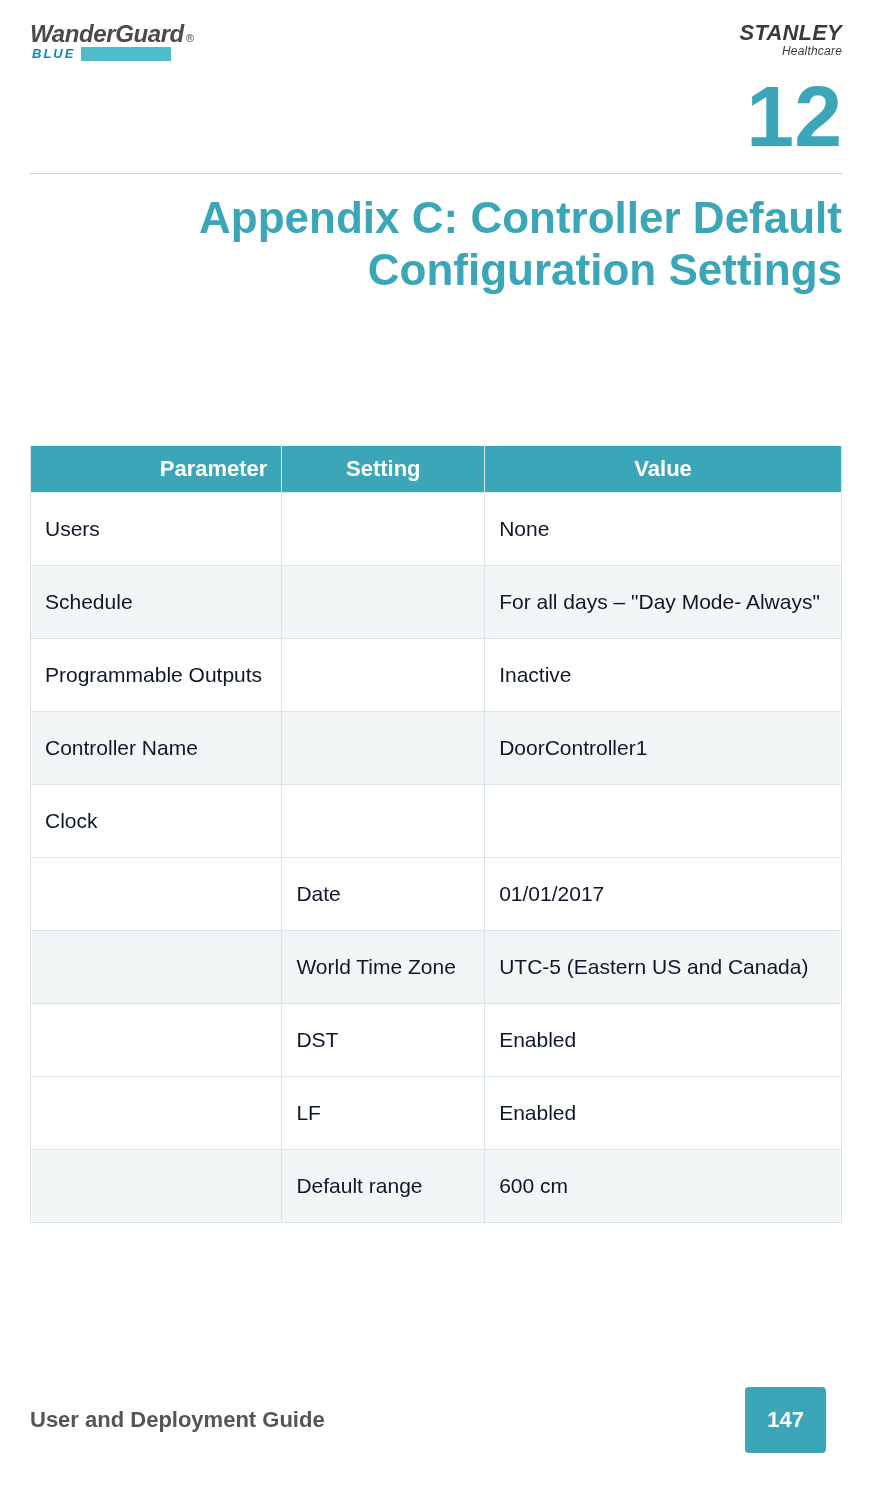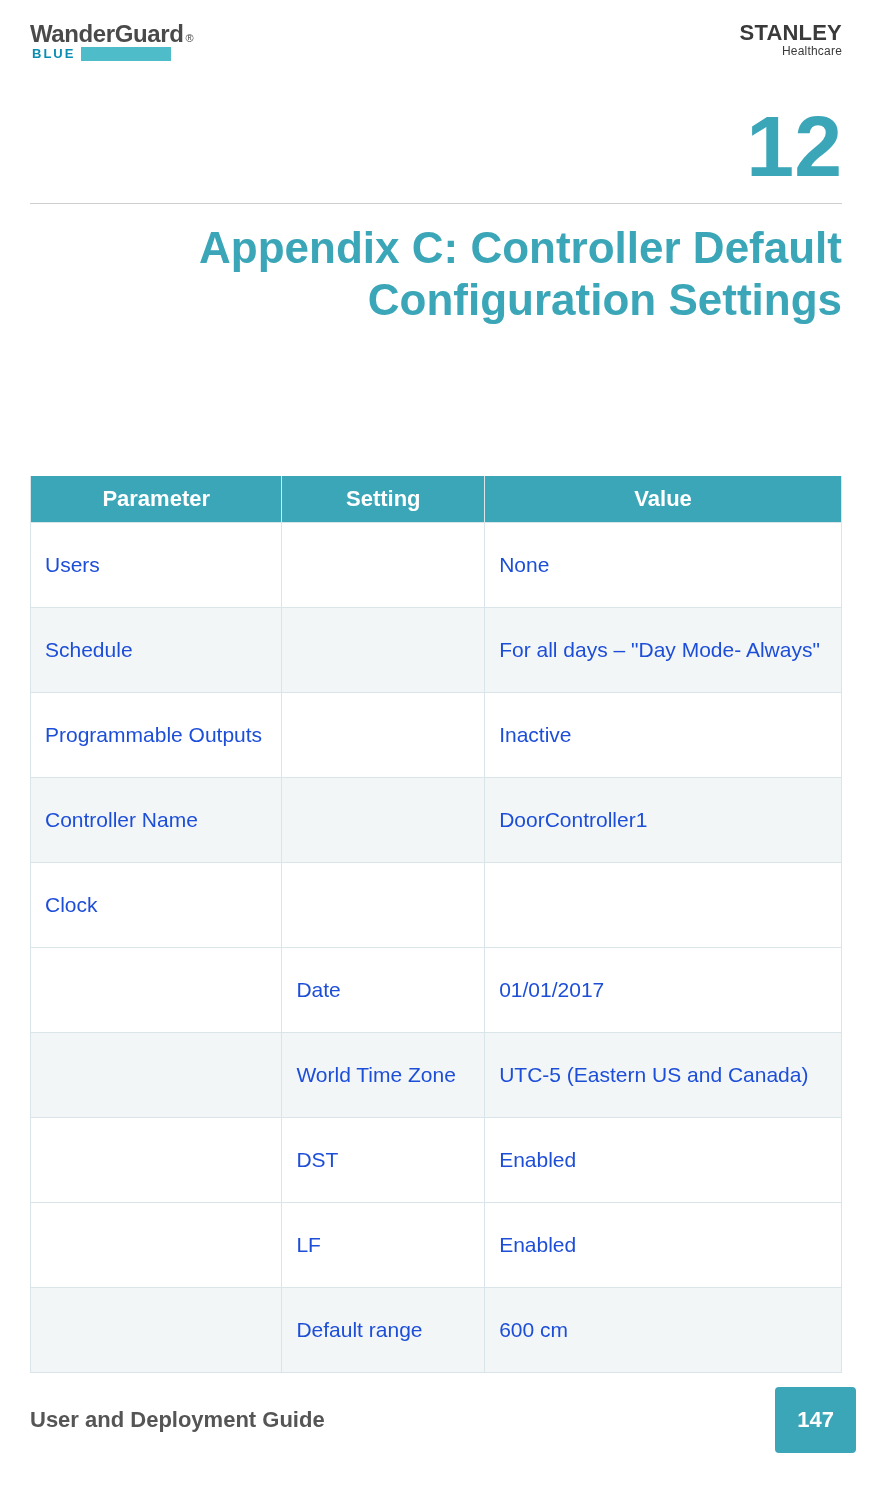--- a/index.html
+++ b/index.html
@@ -1,42 +1,42 @@
 <!DOCTYPE html>
 <html><head>
 <meta charset="utf-8">
 <style>
   * { box-sizing: border-box; margin: 0; padding: 0; }
   html, body { width: 872px; height: 1487px; background: #fff; font-family: "Segoe UI", Arial, sans-serif; color: #333; }
   .page { position: relative; width: 872px; height: 1487px; padding: 20px 30px 30px 30px; }
-  .header { display: flex; justify-content: space-between; align-items: flex-start; }
+  .header { display: flex; justify-content: space-between; align-items: flex-start; font-style: italic; }
   .logo-left { display: flex; flex-direction: column; }
   .wg { display: flex; align-items: baseline; }
   .wg-main { font-weight: 700; font-size: 24px; color: #4a4a4a; letter-spacing: -0.4px; }
   .wg-reg { font-size: 11px; color: #4a4a4a; vertical-align: super; margin-left: 2px; }
   .wg-row2 { display: flex; align-items: center; margin-top: -2px; }
   .wg-blue { font-weight: 800; font-size: 13px; color: #0a8db3; letter-spacing: 2px; margin-left: 2px; }
   .wg-bar { width: 90px; height: 14px; background: #4fbcca; margin-left: 6px; }
   .logo-right { text-align: right; }
   .st-top { font-weight: 800; font-size: 22px; color: #3a3a3a; letter-spacing: 0.2px; }
   .st-sub { font-size: 12px; color: #3a3a3a; letter-spacing: 0.2px; margin-top: -2px; }
-  .chapno { text-align: right; font-size: 86px; font-weight: 800; color: #3aa6b8; margin-top: 42px; line-height: 1; }
+  .chapno { text-align: right; font-size: 86px; font-weight: 800; color: #3aa6b8; margin-top: 12px; line-height: 1; }
   .hr { height: 1px; background: #cfcfcf; margin: 14px 0 18px 0; }
   .title { text-align: right; font-size: 44px; font-weight: 700; color: #3aa6b8; line-height: 1.18; margin-bottom: 150px; }
   table.tbl { width: 100%; border-collapse: collapse; }
   table.tbl th { background: #3aa6b8; color: #fff; font-weight: 700; font-size: 22px; padding: 10px 14px; border: 1px solid #d9e5e8; border-top: none; }
-  table.tbl th:first-child { text-align: center; }
+  table.tbl th:first-child { text-align: right; }
   table.tbl th:nth-child(2) { text-align: center; }
   table.tbl th:nth-child(3) { }
-  table.tbl td { font-size: 21px; color: #1d4ed8; padding: 30px 14px; border: 1px solid #d9e5e8; vertical-align: top; }
+  table.tbl td { font-size: 21px; color: #0f172a; padding: 24px 14px; border: 1px solid #d9e5e8; vertical-align: top; }
   table.tbl tr.even td { background: #f3f6f7; }
   .col1 { width: 31%; }
   .col2 { width: 25%; }
   .col3 { width: 44%; }
-  .footer { position: absolute; left: 30px; right: 16px; bottom: 34px; display: flex; justify-content: space-between; align-items: center; }
+  .footer { position: absolute; left: 30px; right: 46px; bottom: 34px; display: flex; justify-content: space-between; align-items: center; }
   .footer-left { font-weight: 700; font-size: 22px; color: #555; }
   .page-badge { background: #3aa6b8; color: #fff; font-weight: 800; font-size: 22px; padding: 20px 22px; border-radius: 4px; }
 </style>
 </head>
 <body>
 
 <div class="page">
   <div class="header">
     <div class="logo-left">
       <div class="wg">

